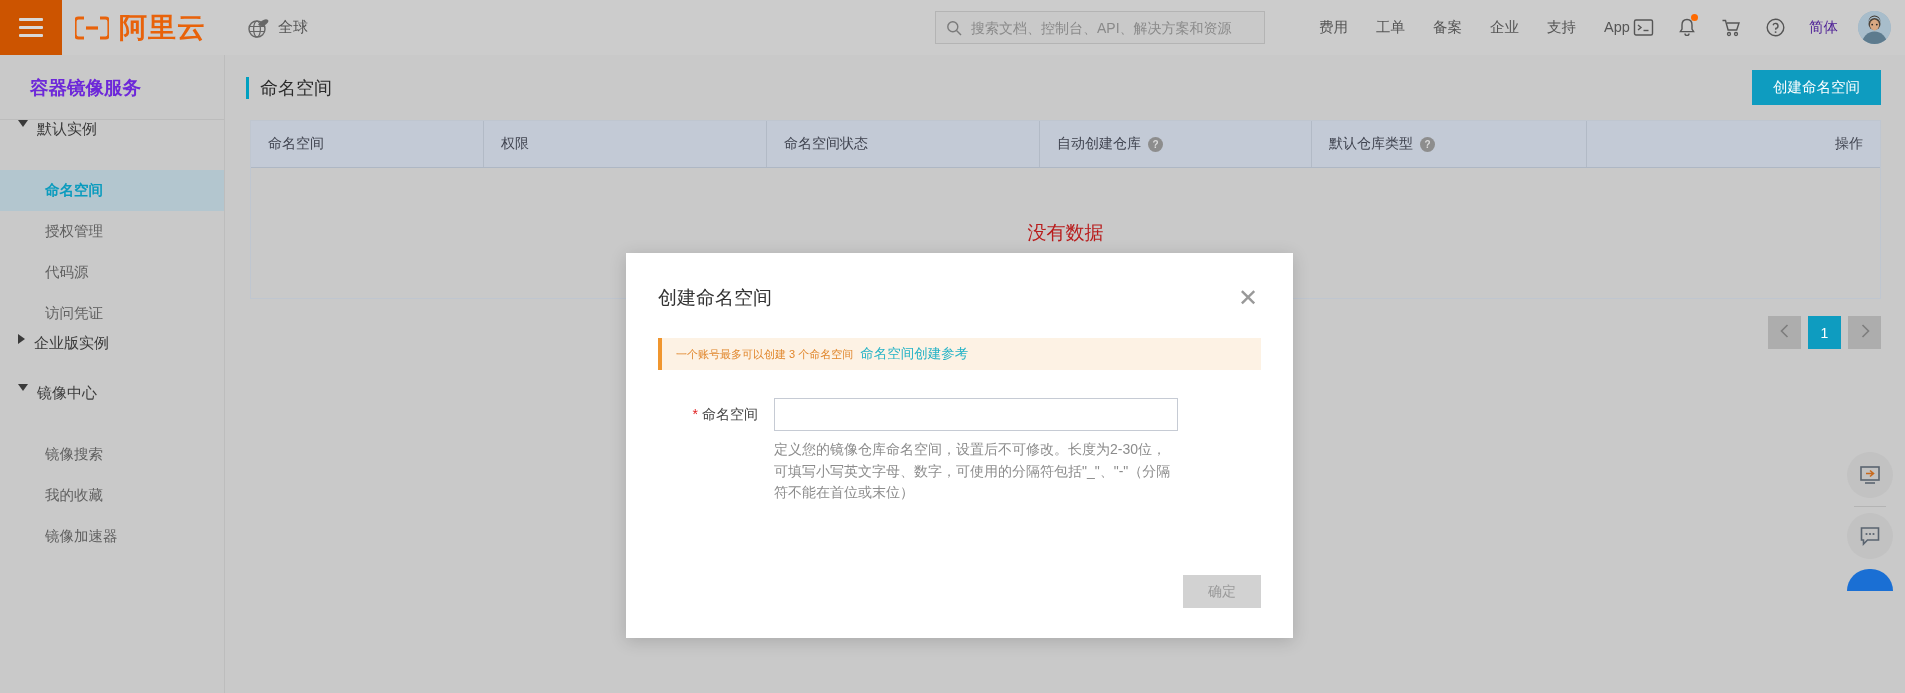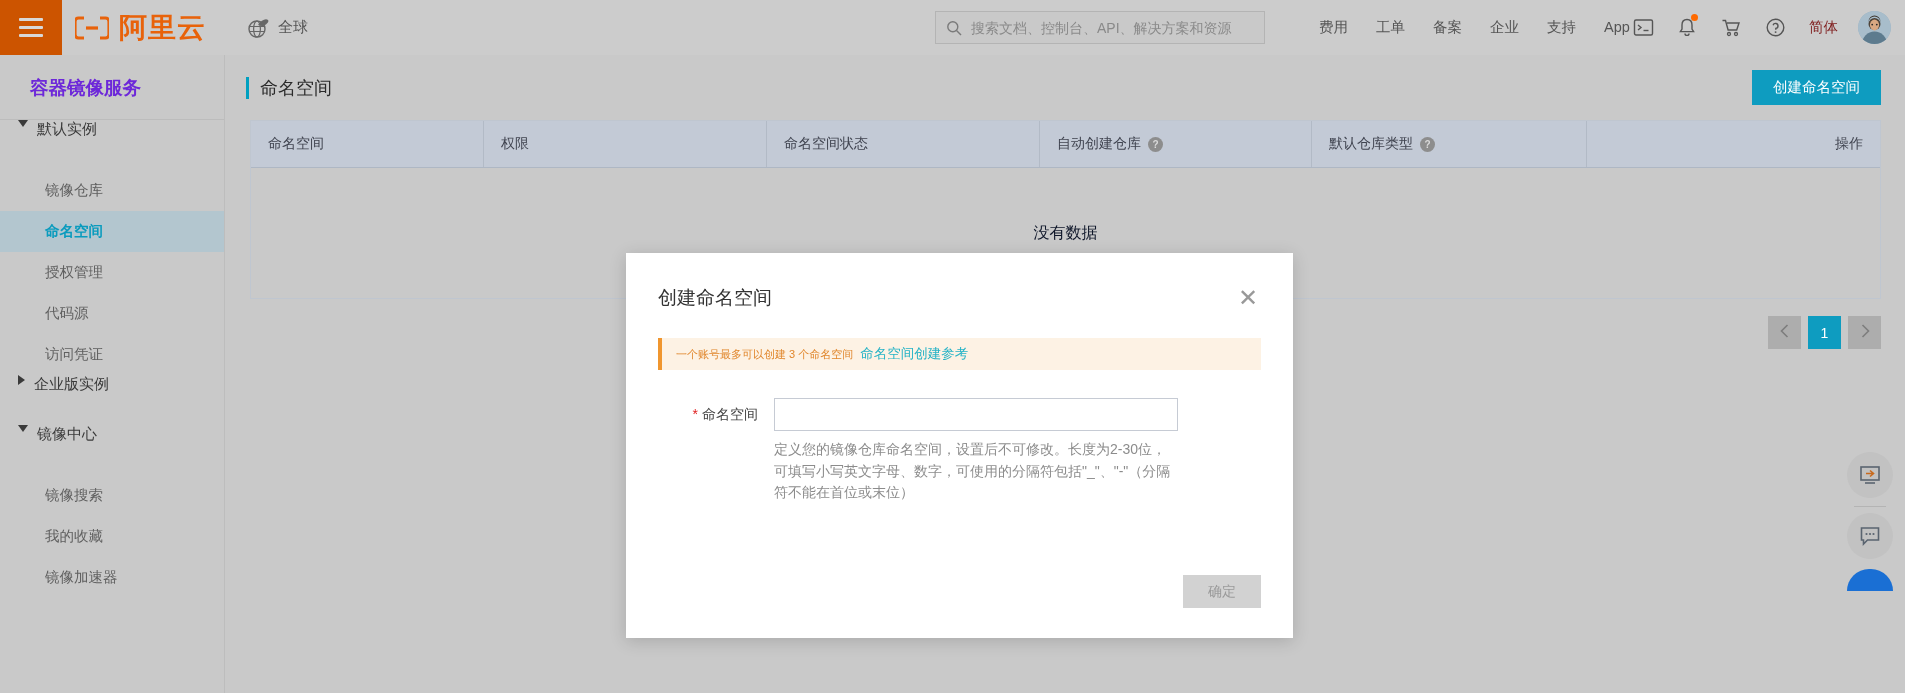--- a/index.html
+++ b/index.html
@@ -78,21 +78,21 @@
     width: 44px; height: 55px;
     display: flex; align-items: center; justify-content: center;
     cursor: pointer; position: relative;
   }
   .badge-dot {
     position: absolute; top: 14px; right: 11px;
     width: 7px; height: 7px; border-radius: 50%;
     background: #FF6A00;
   }
   .lang-item {
-    font-size: 14.5px; color: #7f1d1d; padding: 0 12px;
+    font-size: 14.5px; color: #4c1d95; padding: 0 12px;
     cursor: pointer; line-height: 55px;
   }
   .avatar {
     width: 33px; height: 33px; border-radius: 50%;
     margin-left: 8px; overflow: hidden; cursor: pointer;
     background: #9DB4C4; flex: 0 0 auto;
   }
 
   
   .sidebar {
@@ -174,21 +174,21 @@
     width: 15px; height: 15px; border-radius: 50%;
     background: #8d8d8d; color: #DADADA;
     font-size: 10px; line-height: 15px; text-align: center;
     flex: 0 0 auto; cursor: pointer; font-weight: 700;
   }
   .table-body {
     height: 130px; display: flex;
     align-items: center; justify-content: center;
     background: #C9C9C9;
   }
-  .empty-text { font-size: 16px; color: #0f172a; }
+  .empty-text { font-size: 19px; color: #b91c1c; }
 
   .pager {
     display: flex; justify-content: flex-end; align-items: center;
     gap: 7px; margin: 17px 24px 0 0;
   }
   .pg-btn {
     width: 33px; height: 33px; background: #ADADAD;
     display: flex; align-items: center; justify-content: center;
     cursor: pointer; color: #7d7d7d;
   }
@@ -366,21 +366,20 @@
   </div>
 </div>
 
 <div class="sidebar">
   <div class="sidebar-title">容器镜像服务</div>
 
   <div class="nav-group">
     <span class="caret down"></span>
     <span>默认实例</span>
   </div>
-  <div class="nav-item">镜像仓库</div>
   <div class="nav-item active">命名空间</div>
   <div class="nav-item">授权管理</div>
   <div class="nav-item">代码源</div>
   <div class="nav-item">访问凭证</div>
 
   <div class="nav-group">
     <span class="caret right"></span>
     <span>企业版实例</span>
   </div>
 

